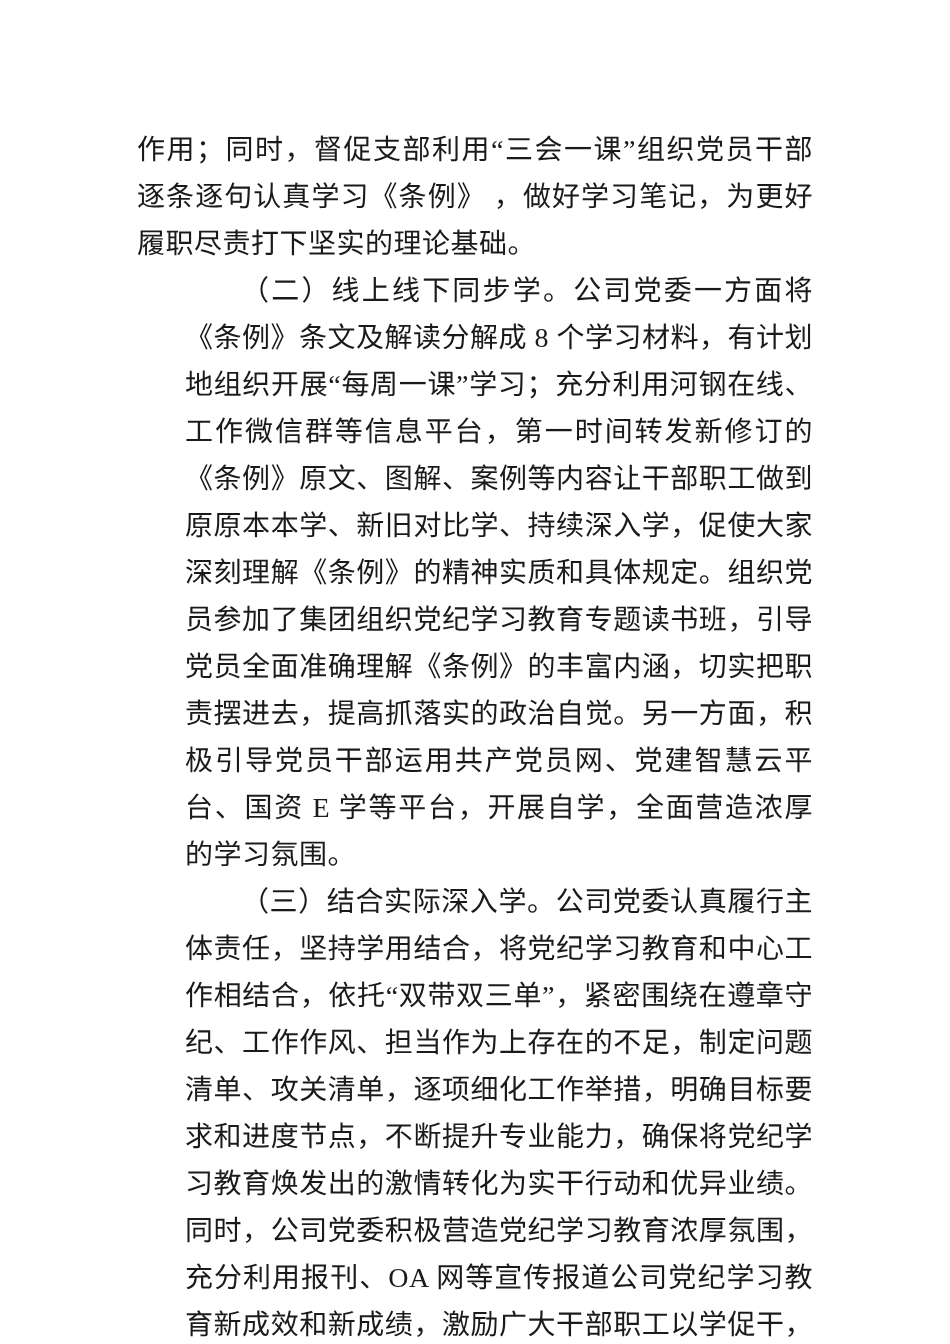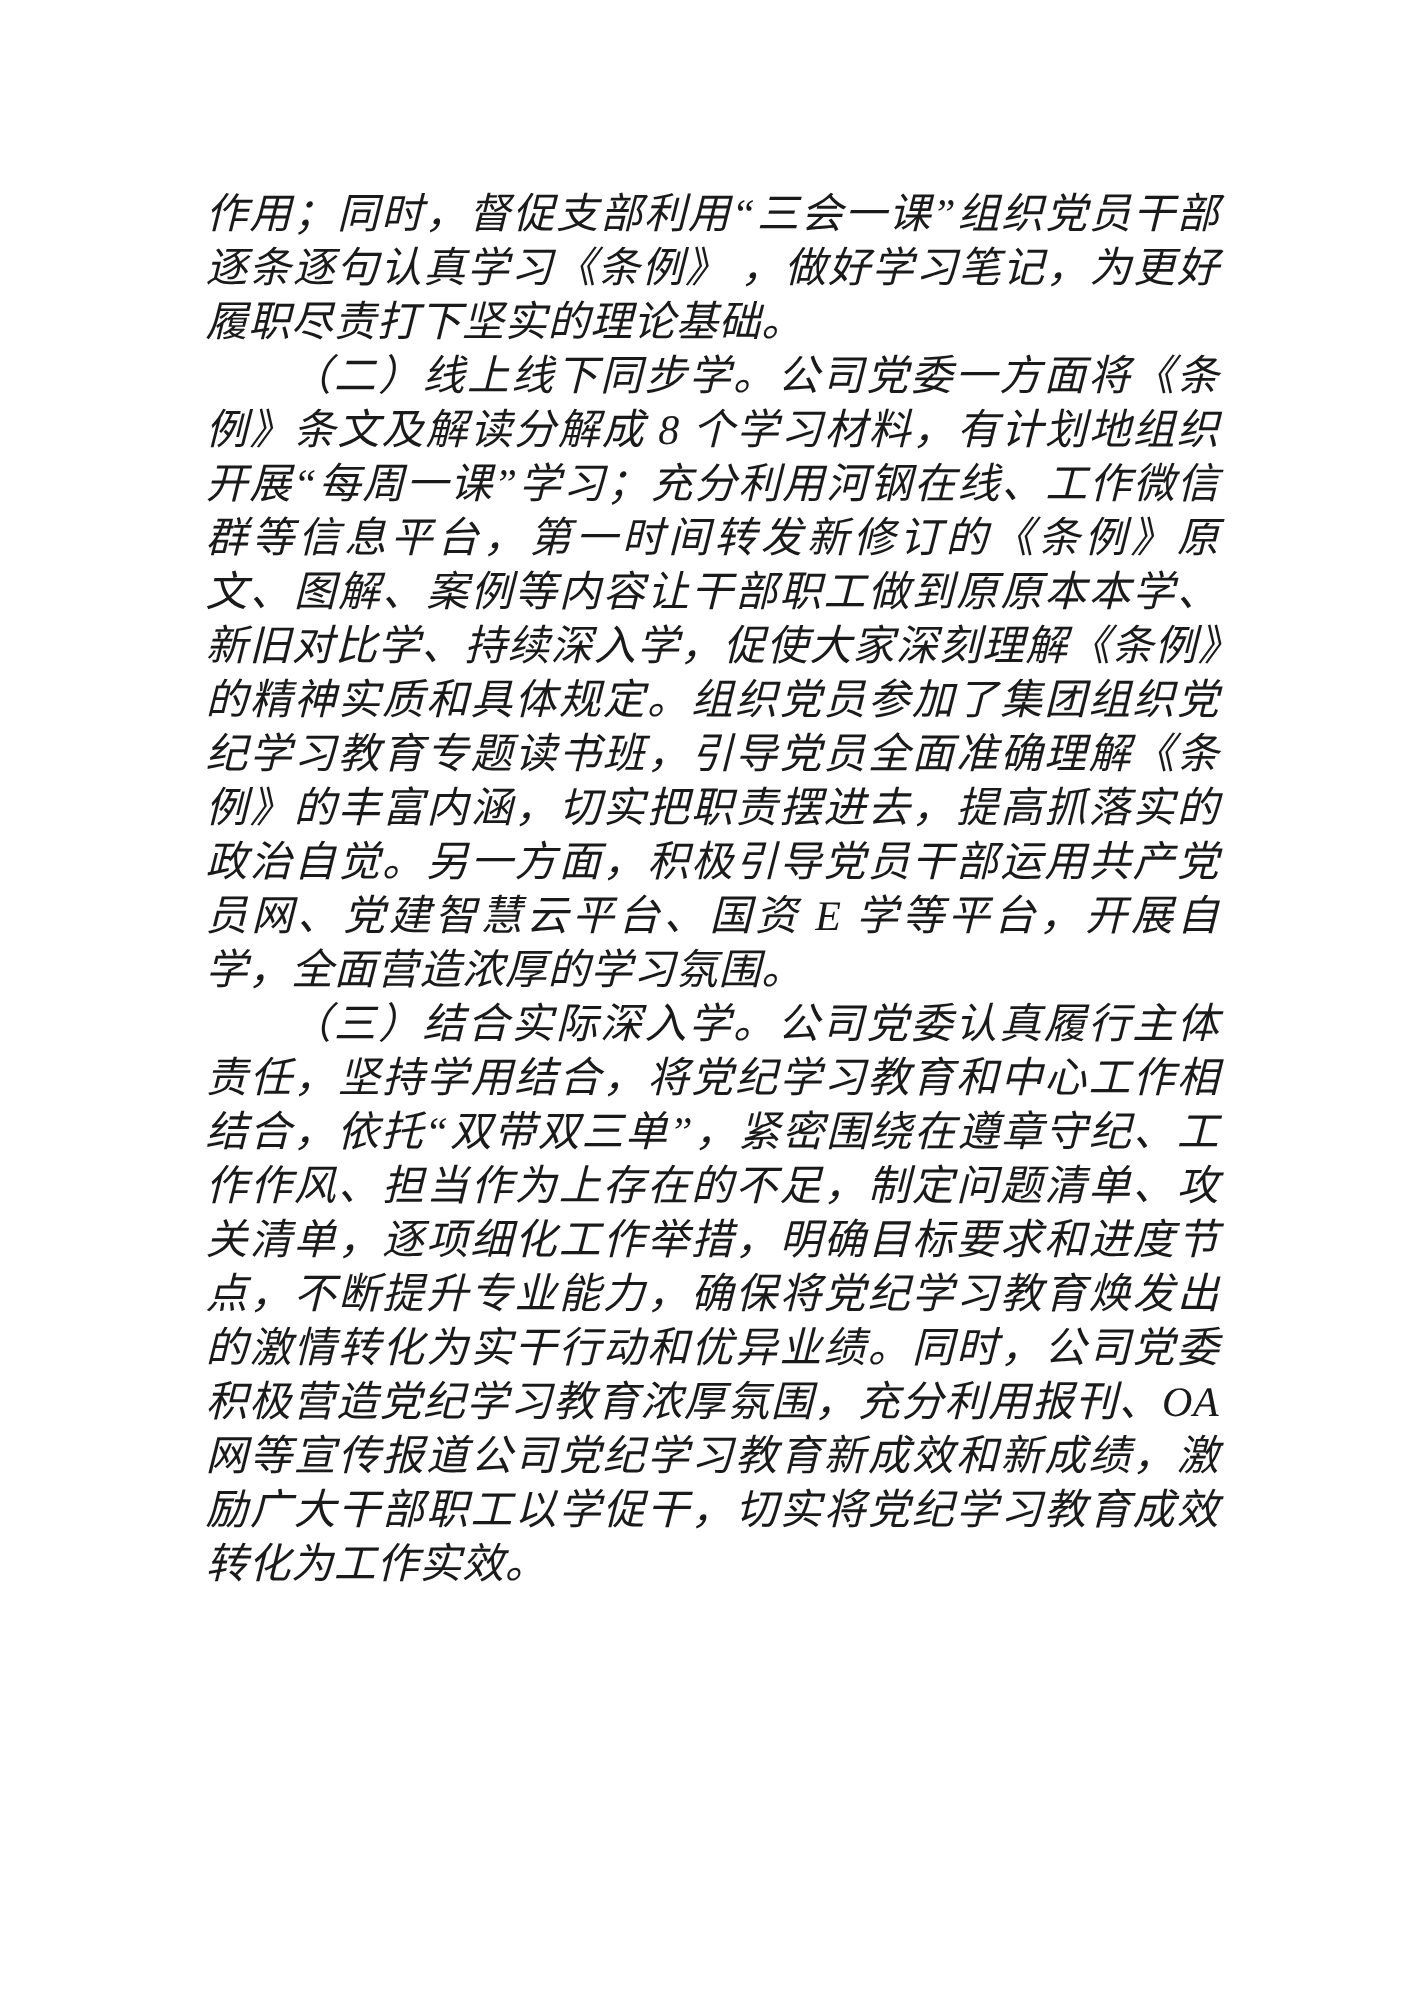--- a/index.html
+++ b/index.html
@@ -20,29 +20,29 @@
     box-sizing: border-box;
   }
   .doc-body {
     box-sizing: border-box;
     padding: 126px 137px 0 137px;
     color: #1a1a1a;
   }
   .doc-body p.para {
     margin: 0;
     font-size: 28px;
-    line-height: 36px;
+    line-height: 47px;
     text-align: justify;
     text-justify: inter-ideograph;
     word-break: break-all;
     letter-spacing: 0.5px;
-    font-style: italic;
   }
   .doc-body p.para.indent {
     text-indent: 2em;
+    margin-left: 48px;
   }
 </style>
 </head>
 <body>
 
 <div class="page">
   <div class="doc-body">
       <p class="para">作用；同时，督促支部利用“三会一课”组织党员干部逐条逐句认真学习《条例》 ，做好学习笔记，为更好履职尽责打下坚实的理论基础。</p>
       <p class="para indent">（二）线上线下同步学。公司党委一方面将《条例》条文及解读分解成 8 个学习材料，有计划地组织开展“每周一课”学习；充分利用河钢在线、工作微信群等信息平台，第一时间转发新修订的《条例》原文、图解、案例等内容让干部职工做到原原本本学、新旧对比学、持续深入学，促使大家深刻理解《条例》的精神实质和具体规定。组织党员参加了集团组织党纪学习教育专题读书班，引导党员全面准确理解《条例》的丰富内涵，切实把职责摆进去，提高抓落实的政治自觉。另一方面，积极引导党员干部运用共产党员网、党建智慧云平台、国资 E 学等平台，开展自学，全面营造浓厚的学习氛围。</p>
       <p class="para indent">（三）结合实际深入学。公司党委认真履行主体责任，坚持学用结合，将党纪学习教育和中心工作相结合，依托“双带双三单”，紧密围绕在遵章守纪、工作作风、担当作为上存在的不足，制定问题清单、攻关清单，逐项细化工作举措，明确目标要求和进度节点，不断提升专业能力，确保将党纪学习教育焕发出的激情转化为实干行动和优异业绩。同时，公司党委积极营造党纪学习教育浓厚氛围，充分利用报刊、OA 网等宣传报道公司党纪学习教育新成效和新成绩，激励广大干部职工以学促干，切实将党纪学习教育成效转化为工作实效。</p>

